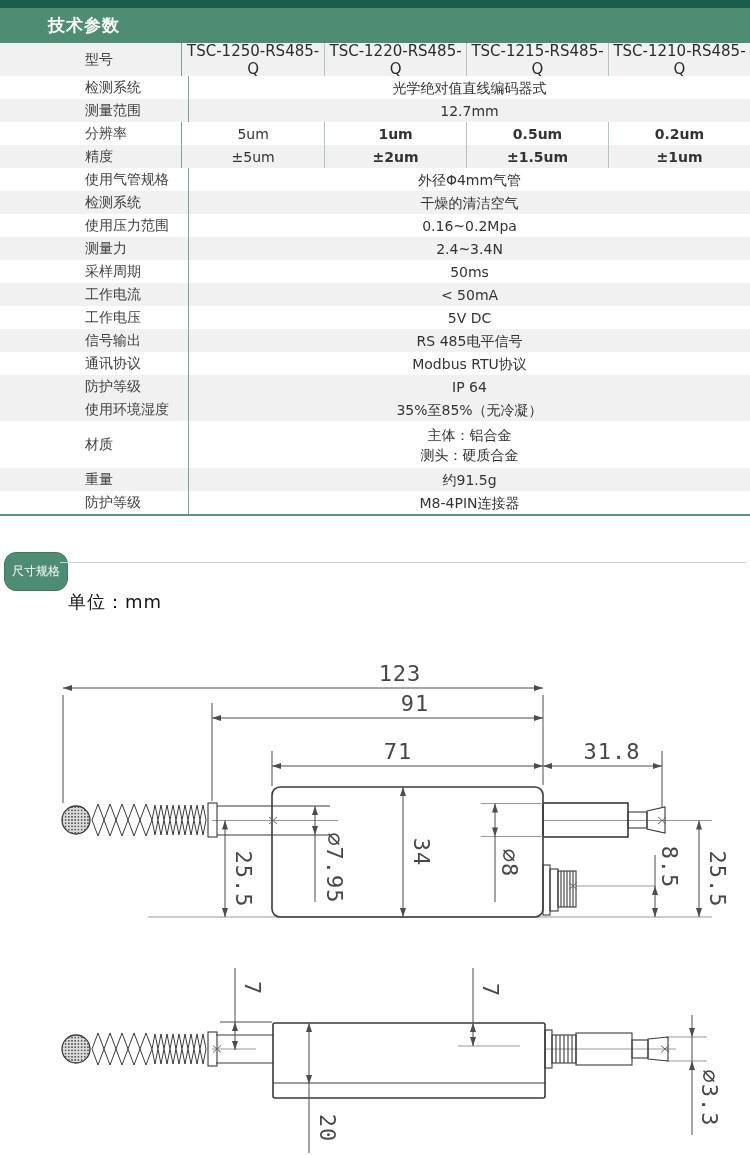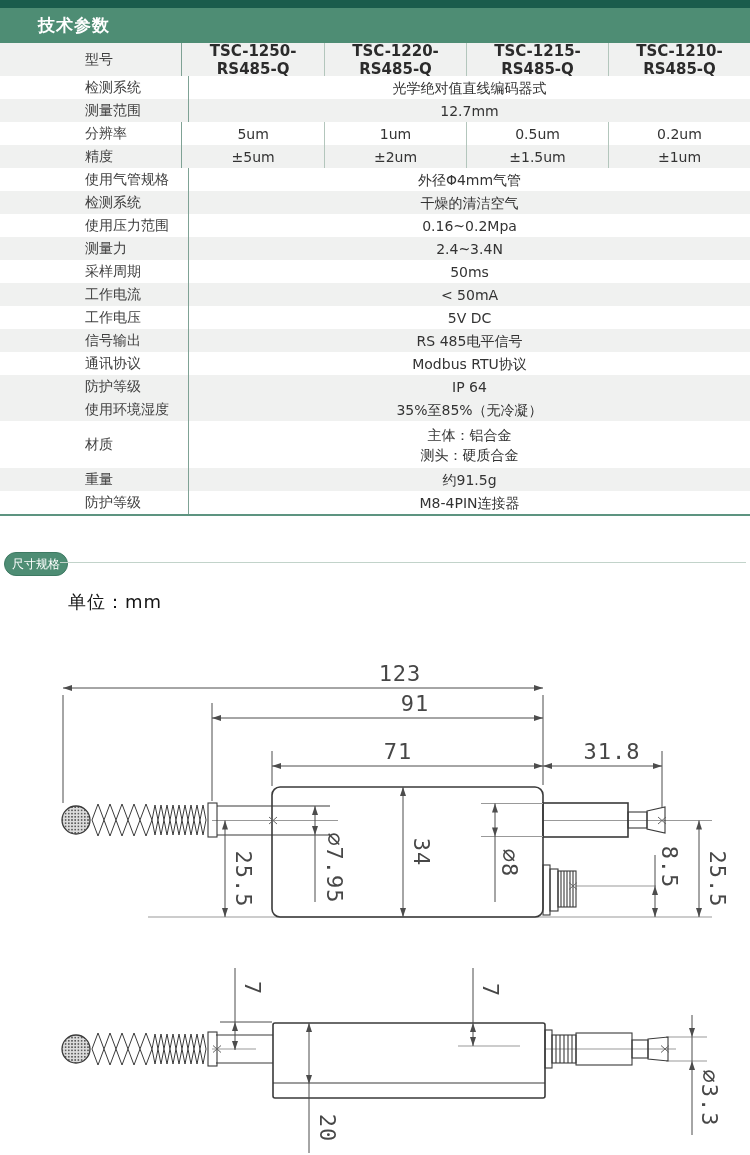--- a/index.html
+++ b/index.html
@@ -6,35 +6,35 @@
     --green:#4e8d74; --dark-green:#1a5c4c; --sep:#7fa295; --col-sep:#b3c6bc;
     --alt:#f0f1f0; --line:#3a3a3a; --dim:#4c4c4c; --gray:#999;
   }
   html,body{margin:0;padding:0;}
   body{font-family:"DejaVu Sans","Liberation Sans",sans-serif;background:#fff;}
   #page{position:relative;width:750px;height:1155px;background:#fff;overflow:hidden;}
 
   .top-strip{position:absolute;left:0;top:0;width:750px;height:8px;background:var(--dark-green);}
   .section-bar{position:absolute;left:0;top:8px;width:750px;height:35px;background:var(--green);
     display:flex;align-items:center;}
-  .section-bar .t{color:#fff;font-size:17px;font-weight:bold;padding-left:38px;letter-spacing:1px;}
+  .section-bar .t{color:#fff;font-size:17px;font-weight:bold;padding-left:48px;letter-spacing:1px;}
 
   .table{position:absolute;left:0;top:43px;width:750px;border-bottom:2px solid #5d9480;}
   .row{display:flex;height:23px;padding-left:47px;}
   .row.models{height:33px;}
   .row.tall{height:47px;}
   .row.alt{background:var(--alt);}
   .cell{display:flex;align-items:center;box-sizing:border-box;font-size:14px;color:#333;}
   .cell.label{width:142px;padding-left:38px;border-right:1px solid var(--sep);color:#3f3f3f;}
   .cell.val{width:152px;justify-content:center;text-align:center;}
-  .cell.val + .cell.val{border-left:1px solid var(--col-sep);}
-  .row.models .cell.val{font-weight:bold;font-size:15px;color:#2b2b2b;}
+  .cell.val + .cell.val{border-left:1px solid var(--col-sep);font-weight:bold;}
+  .row.models .cell.val{font-weight:normal;font-size:15px;color:#2b2b2b;}
   .cell.merged{flex:1;justify-content:center;text-align:right;flex-direction:column;line-height:20px;}
 
-  .pill{position:absolute;left:4px;top:552px;width:64px;height:24px;background:var(--green);
+  .pill{position:absolute;left:4px;top:552px;width:64px;height:39px;background:var(--green);
     border:1px solid #3e7a63;border-radius:12px;color:#fff;font-size:12px;
     display:flex;align-items:center;justify-content:center;box-sizing:border-box;}
   .pill-line{position:absolute;left:60px;top:562px;width:686px;height:1px;background:#c2d3ca;}
   .unit{position:absolute;left:68px;top:590px;font-size:18px;color:#151515;letter-spacing:1px;}
 
   svg .outline{fill:none;stroke:var(--line);stroke-width:1.6;}
   svg .thin{fill:none;stroke:var(--line);stroke-width:1.1;}
   svg .dimline{stroke:var(--dim);stroke-width:1;fill:none;}
   svg .grayline{stroke:var(--gray);stroke-width:1;fill:none;}
   svg .arrow{fill:var(--dim);stroke:none;}

